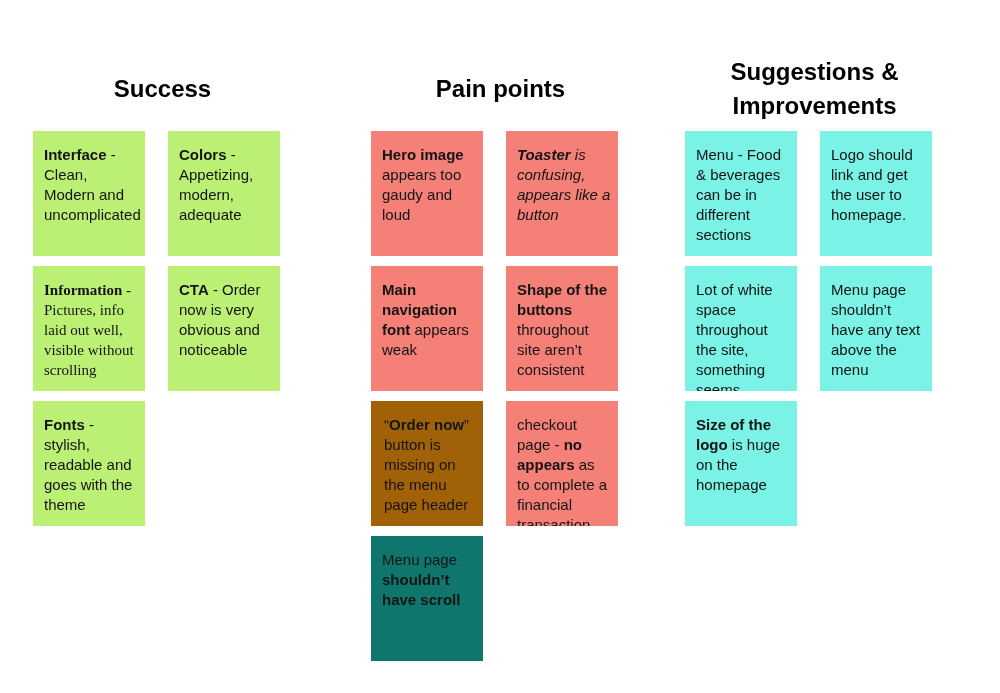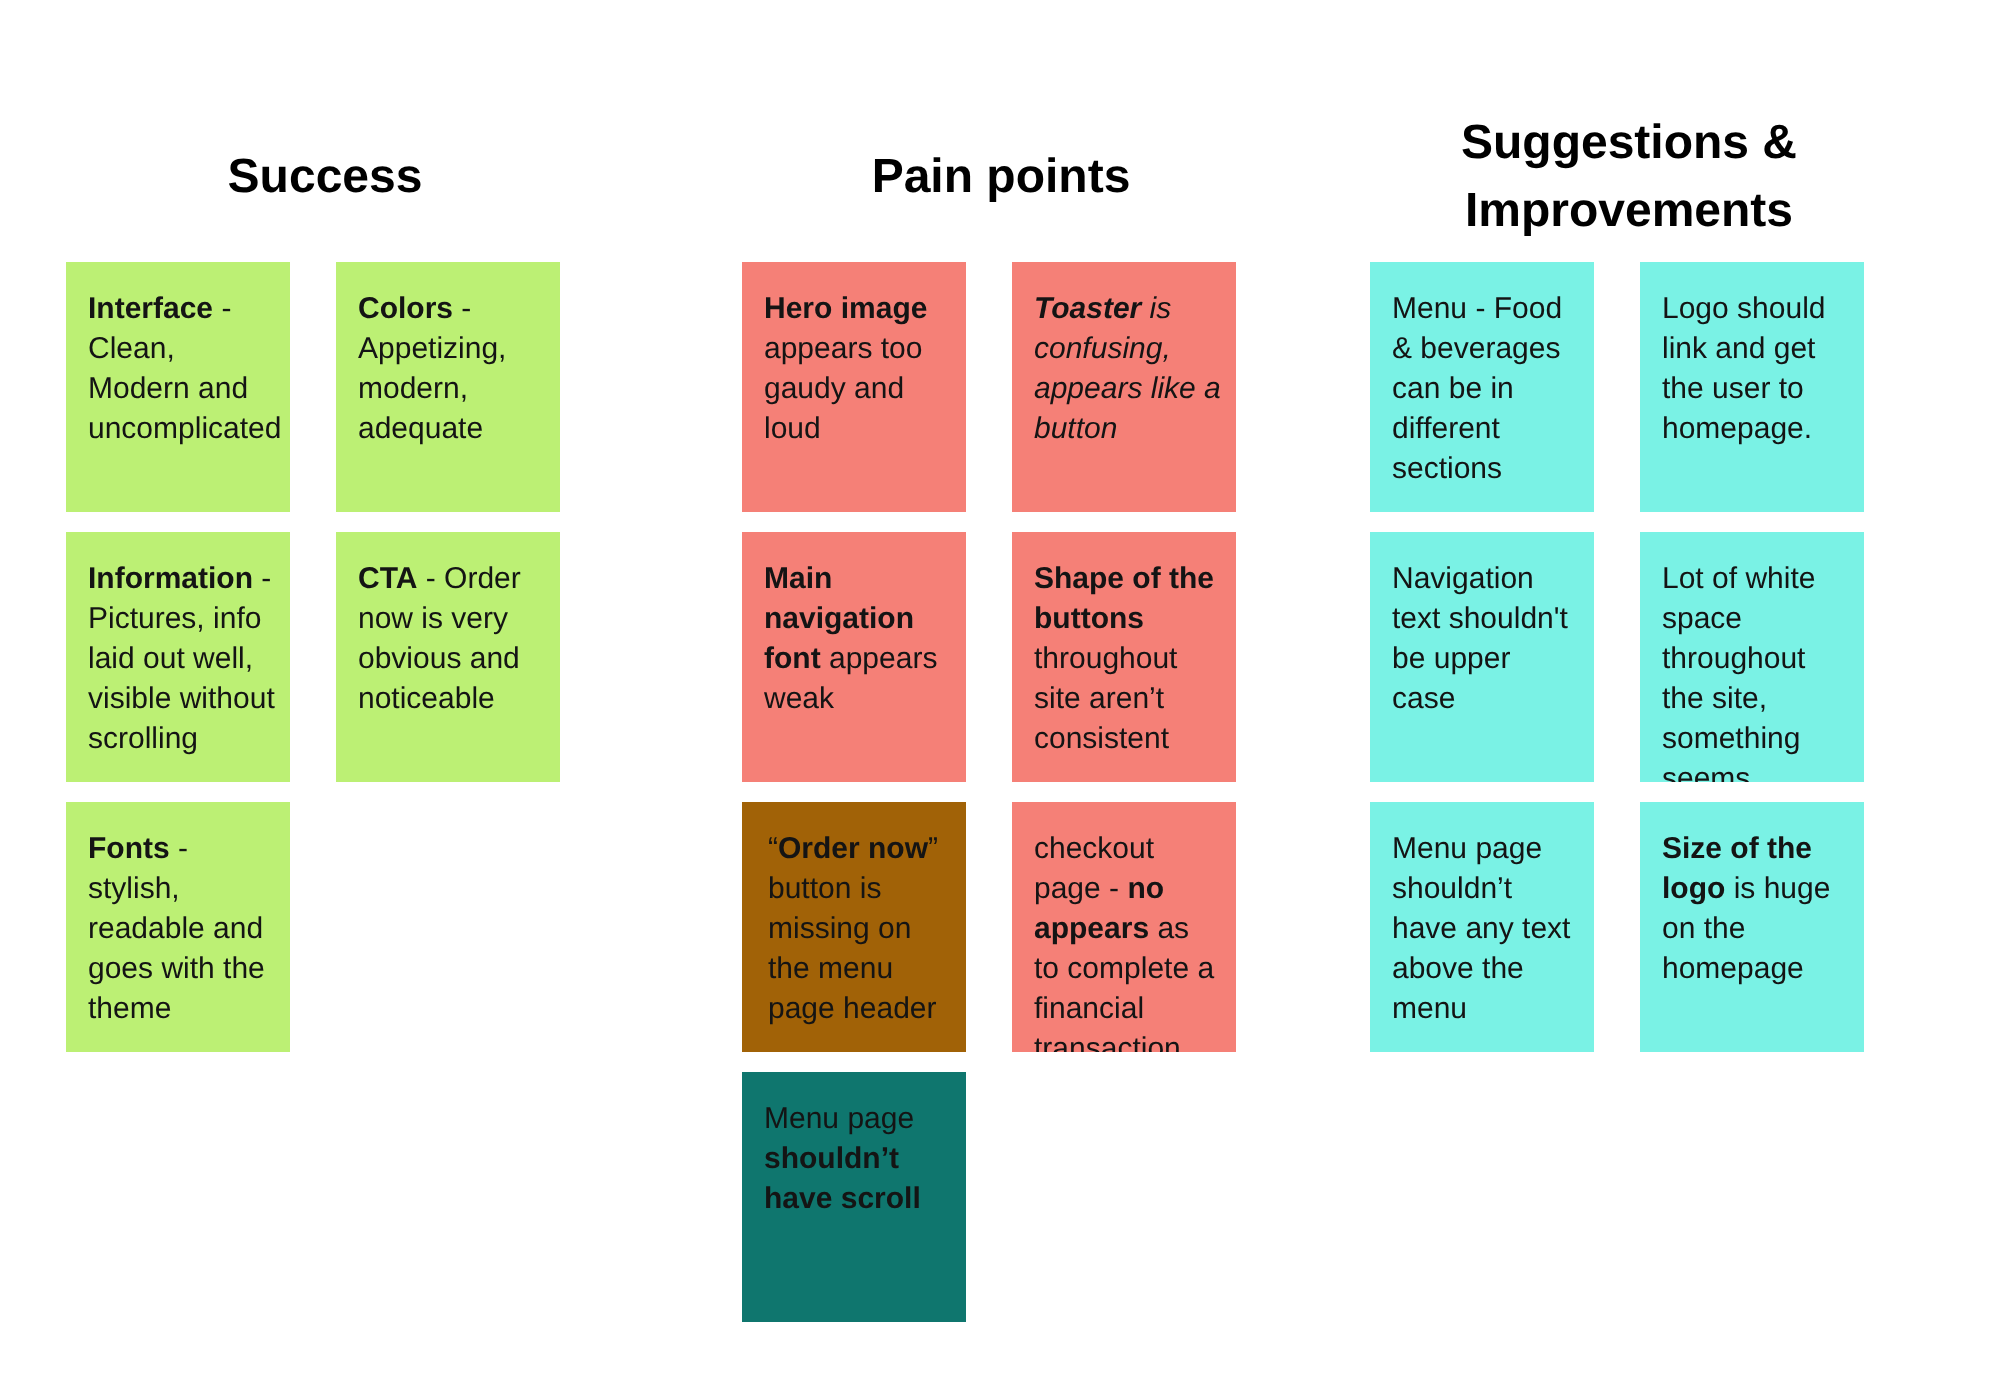--- a/index.html
+++ b/index.html
@@ -69,21 +69,21 @@
 </head>
 <body>
 
 <div class="board">
 
   <section class="column col-success">
     <h2 class="col-header">Success</h2>
     <div class="notes-grid">
         <div class="note" style="background: rgb(188, 240, 116);"><span class="b">Interface</span><span> - Clean, Modern and uncomplicated</span></div>
         <div class="note" style="background: rgb(188, 240, 116);"><span class="b">Colors</span><span> - Appetizing, modern, adequate</span></div>
-        <div class="note" style="background: rgb(188, 240, 116);"><span class="b">Information</span><span> - Pictures, info laid out well, visible without scrolling</span></div>
+        <div class="note" style="background: rgb(188, 240, 116); font-family: Liberation Serif, serif;"><span class="b">Information</span><span> - Pictures, info laid out well, visible without scrolling</span></div>
         <div class="note" style="background: rgb(188, 240, 116);"><span class="b">CTA</span><span> - Order now is very obvious and noticeable</span></div>
         <div class="note" style="background: rgb(188, 240, 116);"><span class="b">Fonts</span><span> - stylish, readable and goes with the theme</span></div>
       </div>
   </section>
 
   <section class="column col-pain">
     <h2 class="col-header">Pain points</h2>
     <div class="notes-grid">
         <div class="note" style="background: rgb(245, 128, 119);"><span class="b">Hero image</span><span> appears too gaudy and loud</span></div>
         <div class="note" style="background: rgb(245, 128, 119); font-style: italic;"><span class="b">Toaster</span><span> is confusing, appears like a button</span></div>
@@ -93,20 +93,19 @@
         <div class="note" style="background: rgb(245, 128, 119);"><span>checkout page - </span><span class="b">no appears</span><span> as to complete a financial transaction.</span></div>
         <div class="note" style="background: #0f766e;"><span>Menu page </span><span class="b">shouldn’t have scroll</span></div>
       </div>
   </section>
 
   <section class="column col-suggestions">
     <h2 class="col-header">Suggestions &amp; Improvements</h2>
     <div class="notes-grid">
         <div class="note" style="background: rgb(122, 242, 229);"><span>Menu - Food &amp; beverages can be in different sections</span></div>
         <div class="note" style="background: rgb(122, 242, 229);"><span>Logo should link and get the user to homepage.</span></div>
-        <div class="note" style="background: rgb(122, 242, 229);"><span>Navigation text shouldn't be upper case</span></div>
         <div class="note" style="background: rgb(122, 242, 229);"><span>Lot of white space throughout the site, something seems missing</span></div>
         <div class="note" style="background: rgb(122, 242, 229);"><span>Menu page shouldn’t have any text above the menu</span></div>
         <div class="note" style="background: rgb(122, 242, 229);"><span class="b">Size of the logo</span><span> is huge on the homepage</span></div>
       </div>
   </section>
 
 </div>
 
 </body></html>

